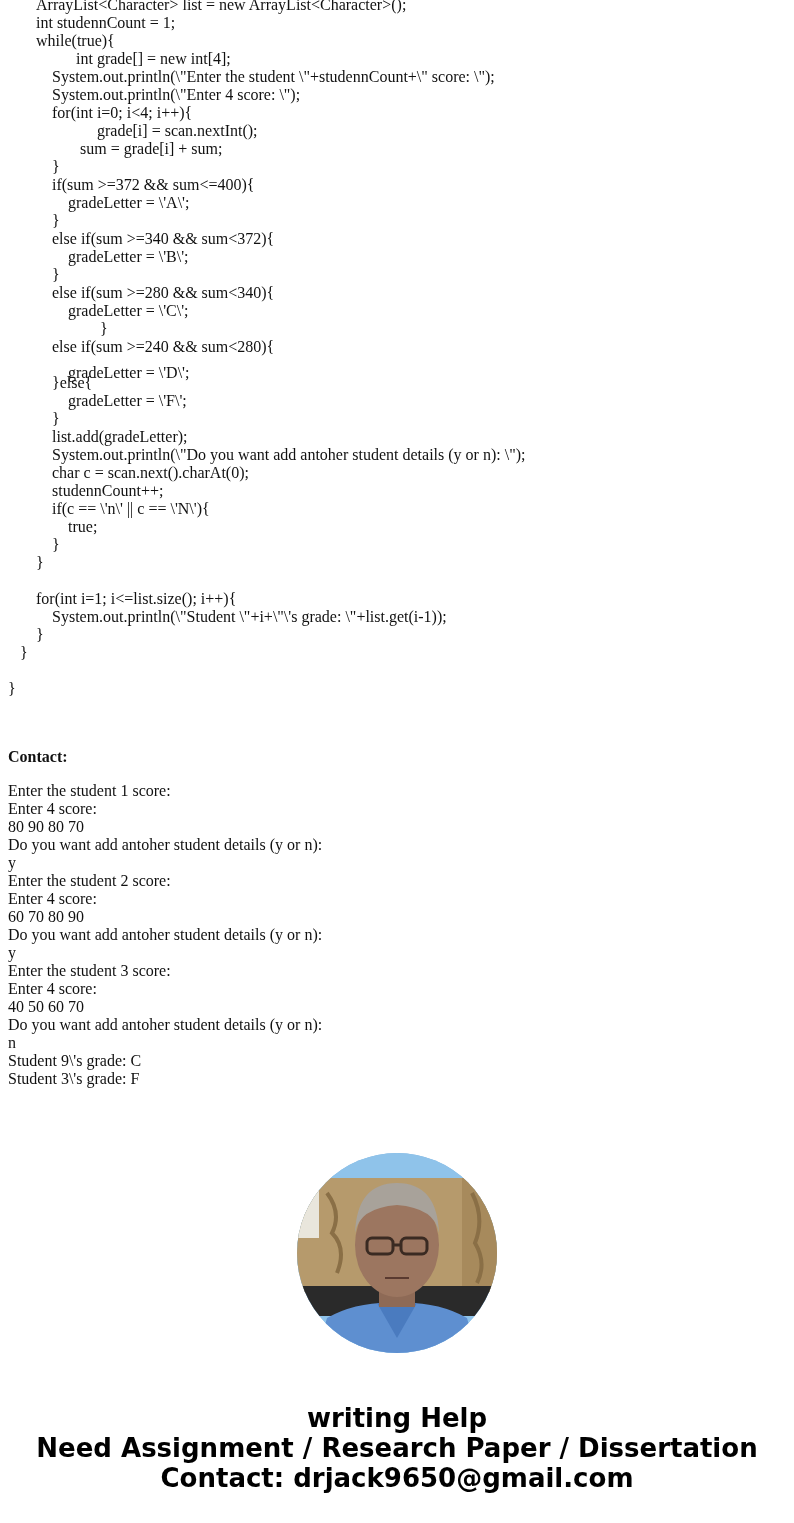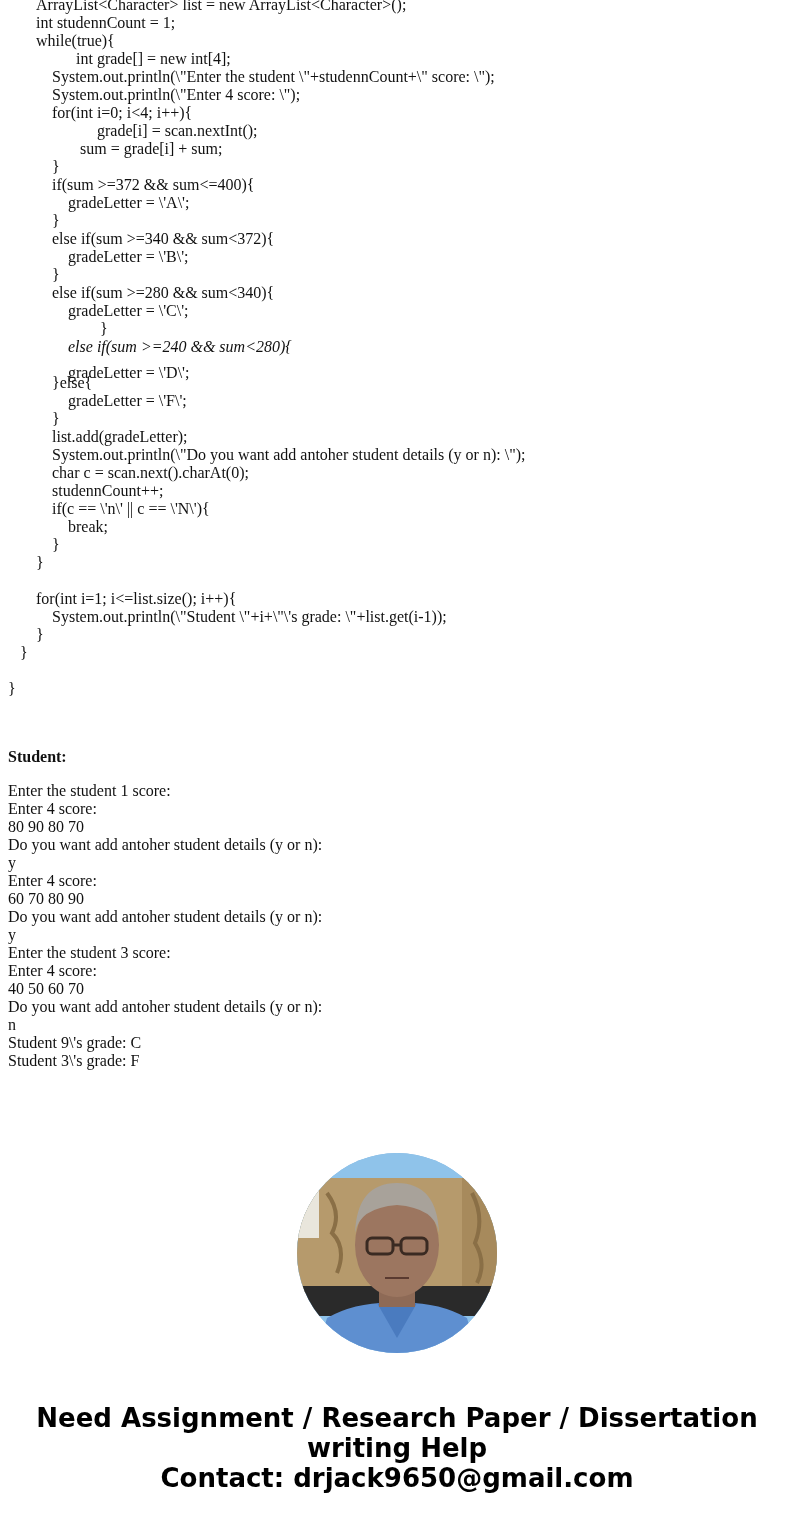--- a/index.html
+++ b/index.html
@@ -82,50 +82,51 @@
     <div class="line"><span style="left: 52px;">}</span></div>
     <div class="line"><span style="left: 52px; font-family: Liberation Serif, serif;">if(sum &gt;=372 &amp;&amp; sum&lt;=400){</span></div>
     <div class="line"><span style="left: 68px;">gradeLetter = \'A\';</span></div>
     <div class="line"><span style="left: 52px;">}</span></div>
     <div class="line"><span style="left: 52px;">else if(sum &gt;=340 &amp;&amp; sum&lt;372){</span></div>
     <div class="line"><span style="left: 68px;">gradeLetter = \'B\';</span></div>
     <div class="line"><span style="left: 52px;">}</span></div>
     <div class="line"><span style="left: 52px;">else if(sum &gt;=280 &amp;&amp; sum&lt;340){</span></div>
     <div class="line"><span style="left: 68px;">gradeLetter = \'C\';</span></div>
     <div class="line"><span style="left: 100px;">}</span></div>
-    <div class="line"><span style="left: 68px; font-style: italic;">else if(sum &gt;=240 &amp;&amp; sum&lt;280){</span></div>
+    <div class="line"><span style="left: 52px;">else if(sum &gt;=240 &amp;&amp; sum&lt;280){</span></div>
     <div class="line"><span style="left: 68px; margin-top: 8px;">gradeLetter = \'D\';</span></div>
     <div class="line"><span style="left: 52px;">}else{</span></div>
     <div class="line"><span style="left: 68px;">gradeLetter = \'F\';</span></div>
     <div class="line"><span style="left: 52px;">}</span></div>
     <div class="line"><span style="left: 52px;">list.add(gradeLetter);</span></div>
     <div class="line"><span style="left: 52px;">System.out.println(\"Do you want add antoher student details (y or n): \");</span></div>
     <div class="line"><span style="left: 52px;">char c = scan.next().charAt(0);</span></div>
     <div class="line"><span style="left: 52px;">studennCount++;</span></div>
     <div class="line"><span style="left: 52px;">if(c == \'n\' || c == \'N\'){</span></div>
-    <div class="line"><span style="left: 68px;">break;</span></div>
+    <div class="line"><span style="left: 68px;">true;</span></div>
     <div class="line"><span style="left: 52px;">}</span></div>
     <div class="line"><span style="left: 36px;">}</span></div>
     <div class="line"><span style="left: 36px;"></span></div>
     <div class="line"><span style="left: 36px;">for(int i=1; i&lt;=list.size(); i++){</span></div>
     <div class="line"><span style="left: 52px;">System.out.println(\"Student \"+i+\"\'s grade: \"+list.get(i-1));</span></div>
     <div class="line"><span style="left: 36px;">}</span></div>
     <div class="line"><span style="left: 20px;">}</span></div>
     <div class="line"><span style="left: 8px;"></span></div>
     <div class="line"><span style="left: 8px;">}</span></div>
   </div>
 
-<div class="heading">Student:</div>
+<div class="heading">Contact:</div>
 
 <div class="output" id="output-block">
     <div class="oline">Enter the student 1 score:</div>
     <div class="oline">Enter 4 score:</div>
     <div class="oline">80 90 80 70</div>
     <div class="oline">Do you want add antoher student details (y or n):</div>
     <div class="oline">y</div>
+    <div class="oline">Enter the student 2 score:</div>
     <div class="oline">Enter 4 score:</div>
     <div class="oline">60 70 80 90</div>
     <div class="oline">Do you want add antoher student details (y or n):</div>
     <div class="oline">y</div>
     <div class="oline">Enter the student 3 score:</div>
     <div class="oline">Enter 4 score:</div>
     <div class="oline">40 50 60 70</div>
     <div class="oline">Do you want add antoher student details (y or n):</div>
     <div class="oline">n</div>
     <div class="oline">Student 9\'s grade: C</div>
@@ -156,16 +157,16 @@
 
     <rect x="70" y="85" width="26" height="16" rx="5" fill="none" stroke="#3a2a22" stroke-width="3"></rect>
     <rect x="104" y="85" width="26" height="16" rx="5" fill="none" stroke="#3a2a22" stroke-width="3"></rect>
     <line x1="96" y1="92" x2="104" y2="92" stroke="#3a2a22" stroke-width="3"></line>
 
     <line x1="88" y1="125" x2="112" y2="125" stroke="#5a3a30" stroke-width="2"></line>
   </svg>
 </div>
 
 <div class="banner">
+  <div>writing Help</div>
   <div>Need Assignment / Research Paper / Dissertation</div>
-  <div>writing Help</div>
   <div>Contact: drjack9650@gmail.com</div>
 </div>
 
 </body></html>

